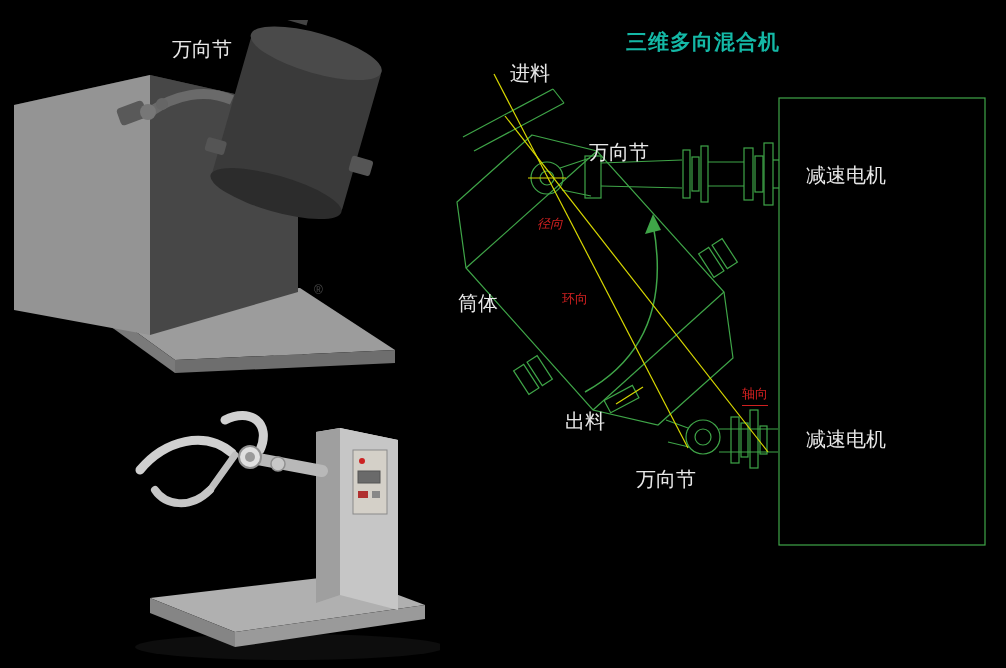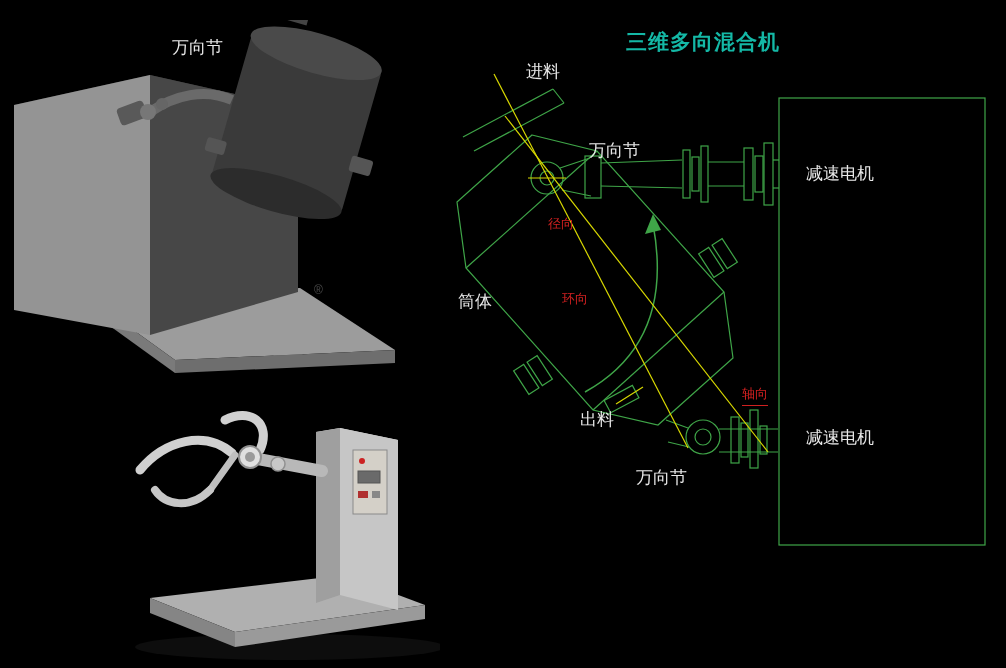--- a/index.html
+++ b/index.html
@@ -1,19 +1,19 @@
 <!DOCTYPE html>
 <html><head>
 <meta charset="utf-8">
 <style>
   html,body{margin:0;padding:0;background:#000;}
   .stage{position:relative;width:1006px;height:668px;background:#000;overflow:hidden;
          font-family:"Liberation Sans","DejaVu Sans",sans-serif;}
   .abs{position:absolute;}
-  .label{position:absolute;color:#e8e8e8;font-size:17px;white-space:nowrap;z-index:6;}
+  .label{position:absolute;color:#e8e8e8;font-size:20px;white-space:nowrap;z-index:6;}
   .label.red{color:#d02020;font-size:13px;}
   .label.red.underlined{border-bottom:1px solid #d02020;padding-bottom:2px;}
   .title{position:absolute;color:#14b8a6;font-size:21px;font-weight:bold;letter-spacing:1px;z-index:6;}
   .cad{stroke:#3fa548;fill:none;stroke-width:1.2;}
   .cadF{fill:#3fa548;stroke:none;}
   .ax{stroke:#d8d800;fill:none;stroke-width:1.2;}
   .watermark{position:absolute;left:250px;top:281px;width:330px;height:86px;opacity:.88;z-index:1;
              color:#565656;}
   .wm-text{position:absolute;left:86px;top:14px;font-size:42px;font-weight:bold;letter-spacing:5px;
            color:#565656;white-space:nowrap;}
@@ -162,33 +162,33 @@
       <line x1="505" y1="116" x2="768" y2="452"></line>
       <line x1="528" y1="178" x2="566" y2="178"></line>
       <line x1="616" y1="404" x2="643" y2="387"></line>
     </g>
   </svg>
 
   <div class="title" style="left:626px;top:28px;">三维多向混合机</div>
 
   <div class="label" style="left:172px;top:36px;">万向节</div>
 
-  <div class="label" style="left:526px;top:60px;">进料</div>
+  <div class="label" style="left:510px;top:60px;">进料</div>
 
   <div class="label" style="left:589px;top:139px;">万向节</div>
 
-  <div class="label red" style="left:548px;top:215px;">径向</div>
+  <div class="label red" style="left:537px;top:215px;font-style:italic;">径向</div>
 
   <div class="label red" style="left:562px;top:290px;">环向</div>
 
   <div class="label" style="left:458px;top:290px;">筒体</div>
 
   <div class="label red underlined" style="left:742px;top:385px;">轴向</div>
 
-  <div class="label" style="left:580px;top:408px;font-family:Liberation Serif, serif;">出料</div>
+  <div class="label" style="left:565px;top:408px;font-family:Liberation Serif, serif;">出料</div>
 
   <div class="label" style="left:636px;top:466px;">万向节</div>
 
   <div class="label" style="left:806px;top:162px;">减速电机</div>
 
   <div class="label" style="left:806px;top:426px;">减速电机</div>
 
 </div>
 
 </body></html>

